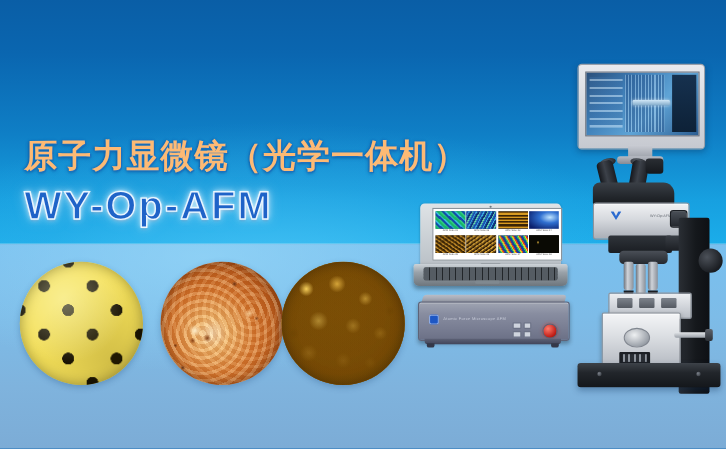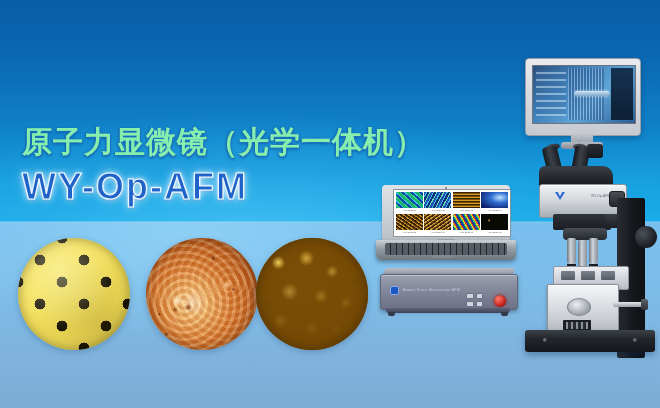--- a/index.html
+++ b/index.html
@@ -30,21 +30,21 @@
   }
   .band-line{
     position:absolute;left:0;top:221px;width:660px;height:2px;
     background:linear-gradient(180deg,rgba(255,255,255,.28),rgba(255,255,255,0));
   }
 
   
   .title-cn{
     position:absolute;left:22px;top:122px;
     font-size:30px;font-weight:700;letter-spacing:1px;
-    color:#86efac;white-space:nowrap;
+    color:#fdba74;white-space:nowrap;
     text-shadow:
       0 0 1px #2a7fd0, 1px 1px 0 #1b6fbe,
       -1px 0 2px rgba(20,90,160,.8), 0 2px 3px rgba(10,70,140,.55);
   }
   .title-model{
     position:absolute;left:22px;top:166px;
     font-size:36px;font-weight:800;letter-spacing:2px;
     color:#1f63c8;white-space:nowrap;
     -webkit-text-stroke:1.2px #eaf6ff;
     text-shadow:

